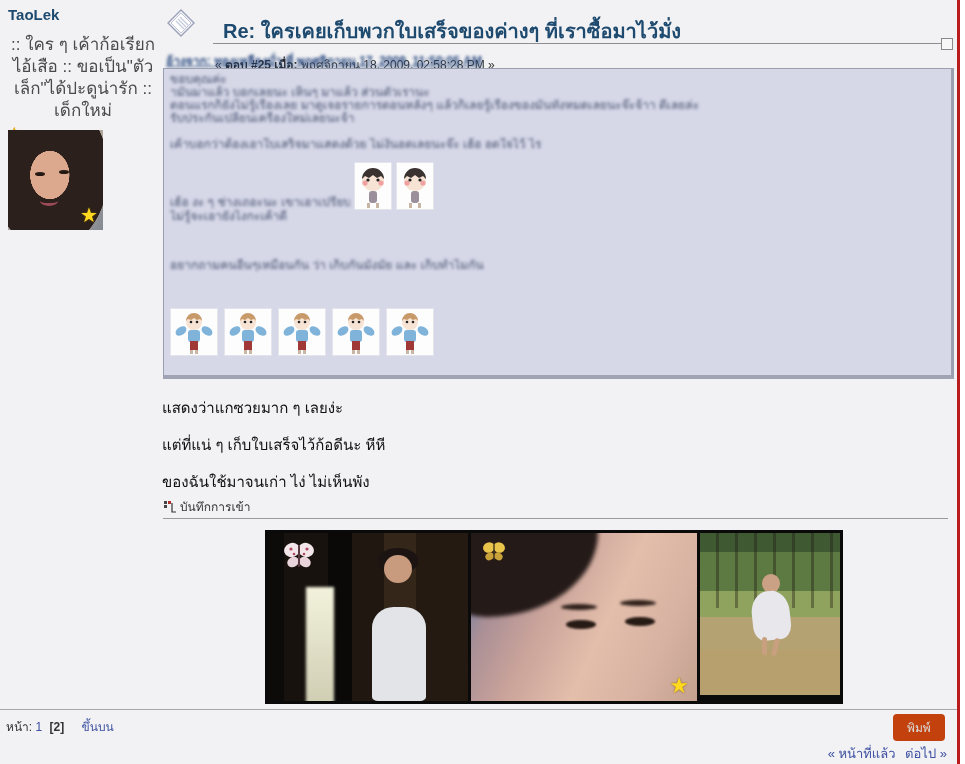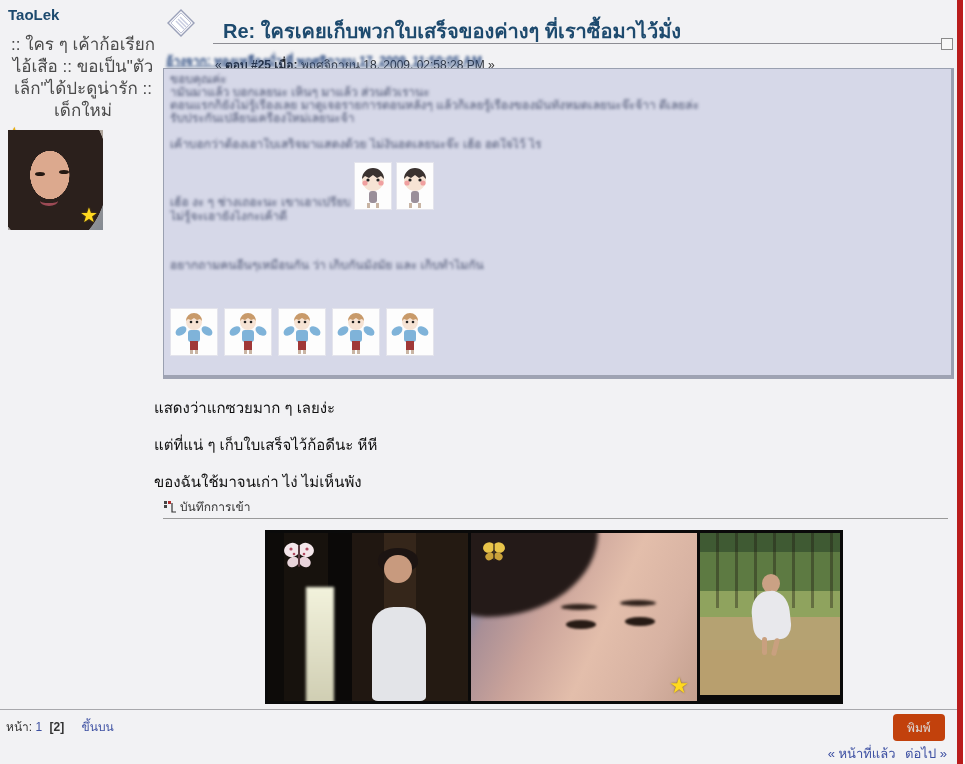--- a/index.html
+++ b/index.html
@@ -1,18 +1,18 @@
 <!DOCTYPE html>
 <html><head>
 <meta charset="utf-8">
 <style>
   html,body{margin:0;padding:0;background:#ffffff;}
   .page{position:relative;width:965px;height:764px;background:#ffffff;
         font-family:"Liberation Sans","DejaVu Sans",sans-serif;color:#222;overflow:hidden;}
-  .canvas{position:absolute;left:0;top:0;width:957px;height:764px;background:#f2f2f4;border-right:6px solid #b91c1c;}
+  .canvas{position:absolute;left:0;top:0;width:957px;height:764px;background:#f2f2f4;border-right:3px solid #b91c1c;}
 
   
   .poster{position:absolute;left:8px;top:6px;width:150px;}
   .uname{font-size:15px;font-weight:bold;color:#1d4a6e;text-decoration:none;display:inline-block;}
   .utitle{font-size:17px;color:#4a4a4a;line-height:1.3;margin-top:10px;text-align:center;}
   .ustar{font-size:14px;color:#f0b400;text-shadow:0 0 1px #b07800;line-height:1;margin-top:3px;}
   .offrow{margin-top:3px;font-size:12px;color:#7f1d1d;display:flex;gap:5px;}
   .offbox{width:12px;height:12px;background:#fdfdfd;border:1px solid #8a8a8a;display:inline-block;}
   .meta-sb{margin-top:16px;font-size:12px;color:#333;line-height:1.5;}
   .female{color:#a95cb5;font-weight:bold;font-size:13px;}
@@ -41,21 +41,21 @@
          border:1px solid #9aa0b0;border-right:3px solid #9aa0b0;border-bottom:4px solid #9fa3b3;
          padding:4px 6px;font-size:12px;overflow:hidden;}
   .bline{filter:blur(1.4px);color:#4a5270;line-height:13px;white-space:nowrap;overflow:hidden;}
   .blank{height:13px;}
   .qpara{margin-top:13px;height:46px;display:flex;align-items:flex-end;gap:4px;}
   .qpara .bline{margin-bottom:1px;}
   .emo{background:#fdfdfd;border:1px solid #e4e4ec;display:inline-block;}
   .emorow{margin-top:36px;display:flex;gap:6px;}
 
   
-  .pbody{position:absolute;left:154px;top:392px;width:760px;}
+  .pbody{position:absolute;left:162px;top:392px;width:760px;}
   .pbody p{margin:8px 0 21px 0;font-size:15px;line-height:16px;color:#111;}
   .loggedrow{position:absolute;left:163px;top:497px;width:785px;text-align:left;font-size:12px;color:#333;}
   .loggedrow svg{vertical-align:-3px;margin-right:3px;}
   .sig-divider{position:absolute;left:163px;top:518px;width:785px;height:1px;background:#9a9a9a;}
 
   
   .sig{position:absolute;left:265px;top:530px;background:#0a0a0a;padding:3px;display:flex;gap:3px;align-items:flex-start;}
   .ph{position:relative;overflow:hidden;}
   .ph1{width:200px;height:168px;background:
        linear-gradient(90deg,#0d0b09 0 8%,#17120d 8% 30%,#0b0908 30% 42%,#201711 42% 58%,#35261a 58% 74%,#241a12 74% 100%);}

